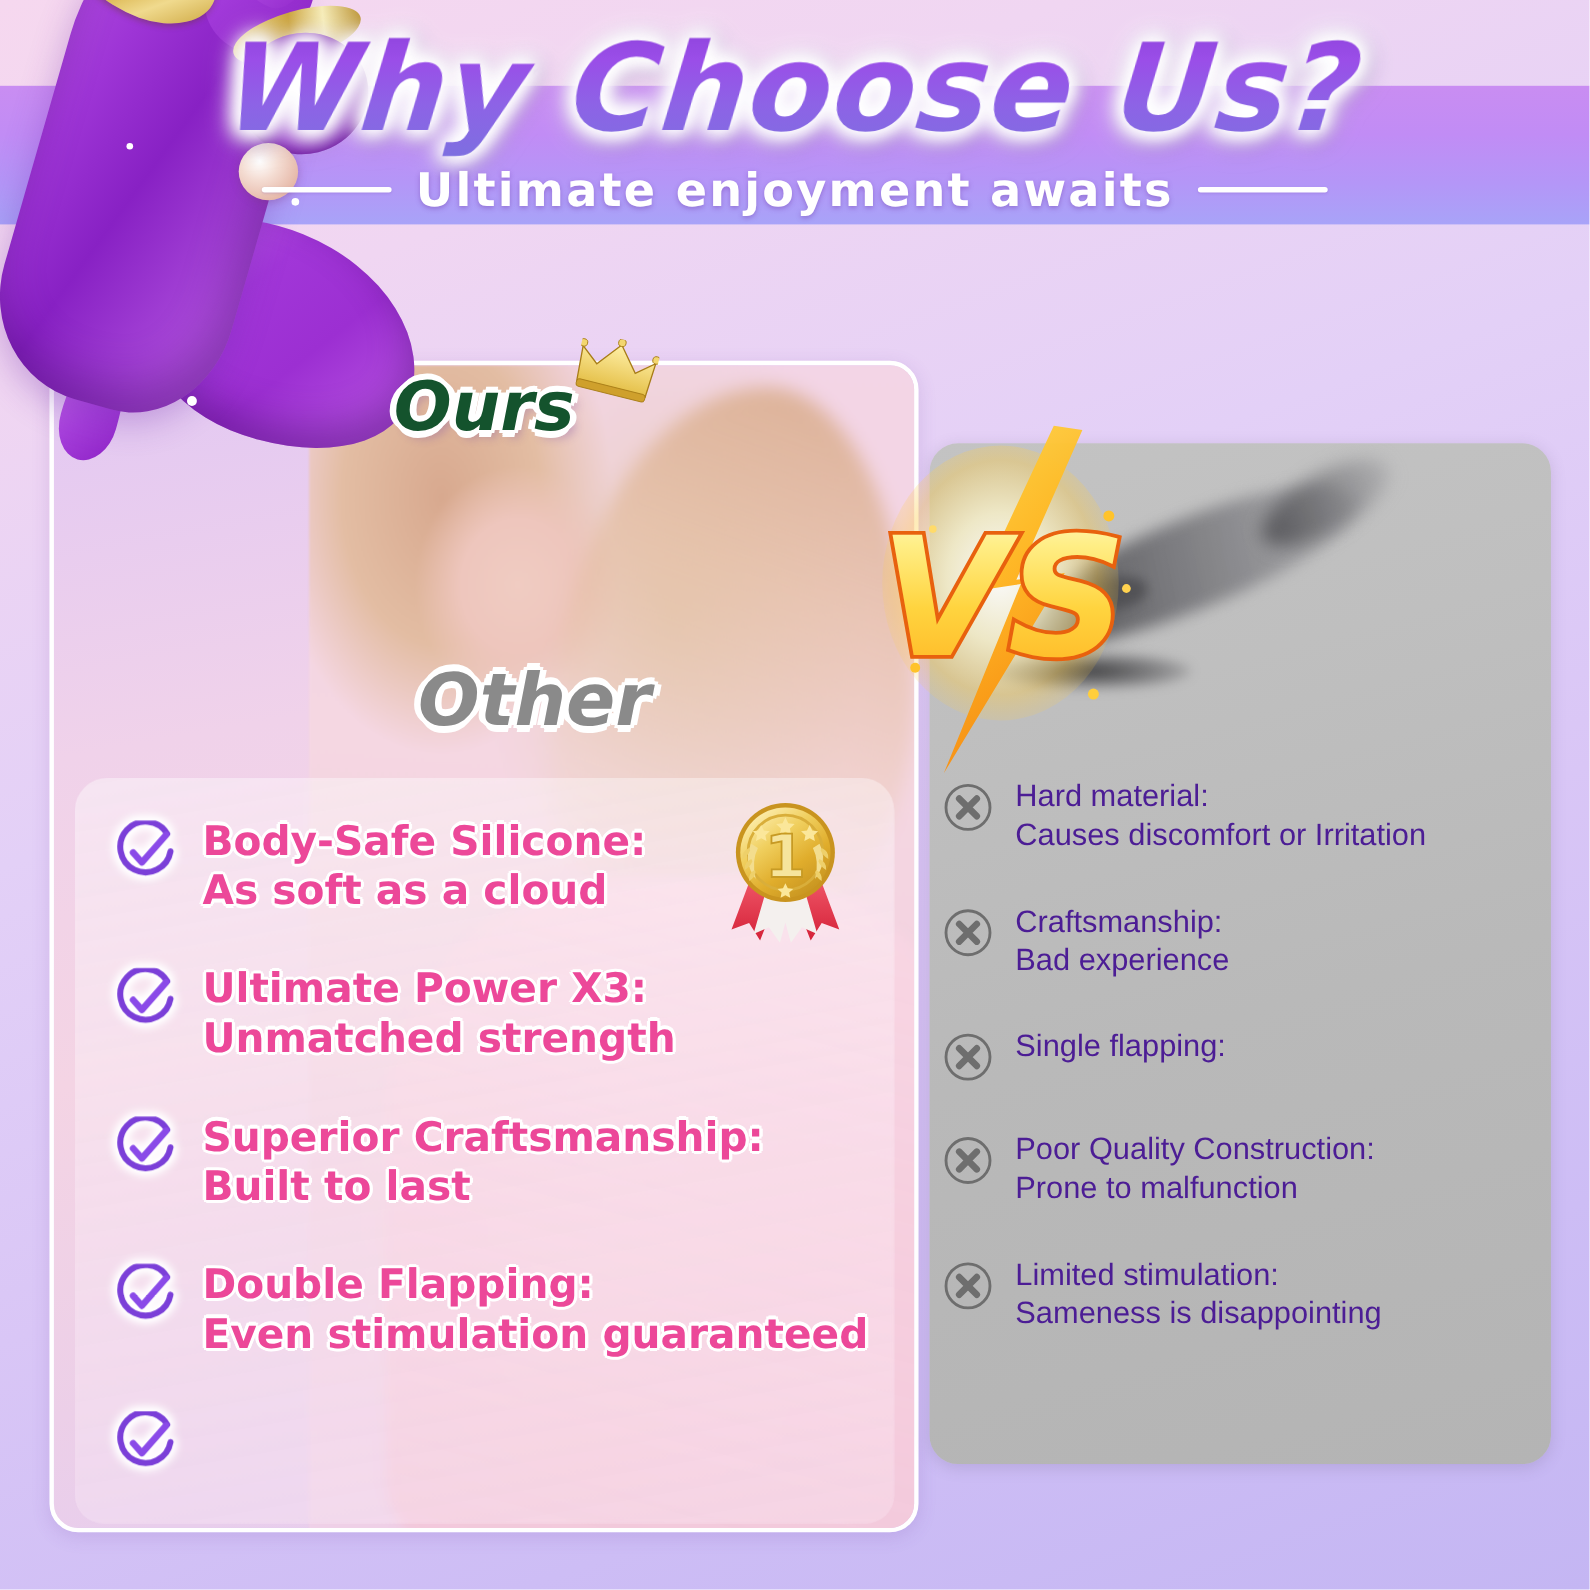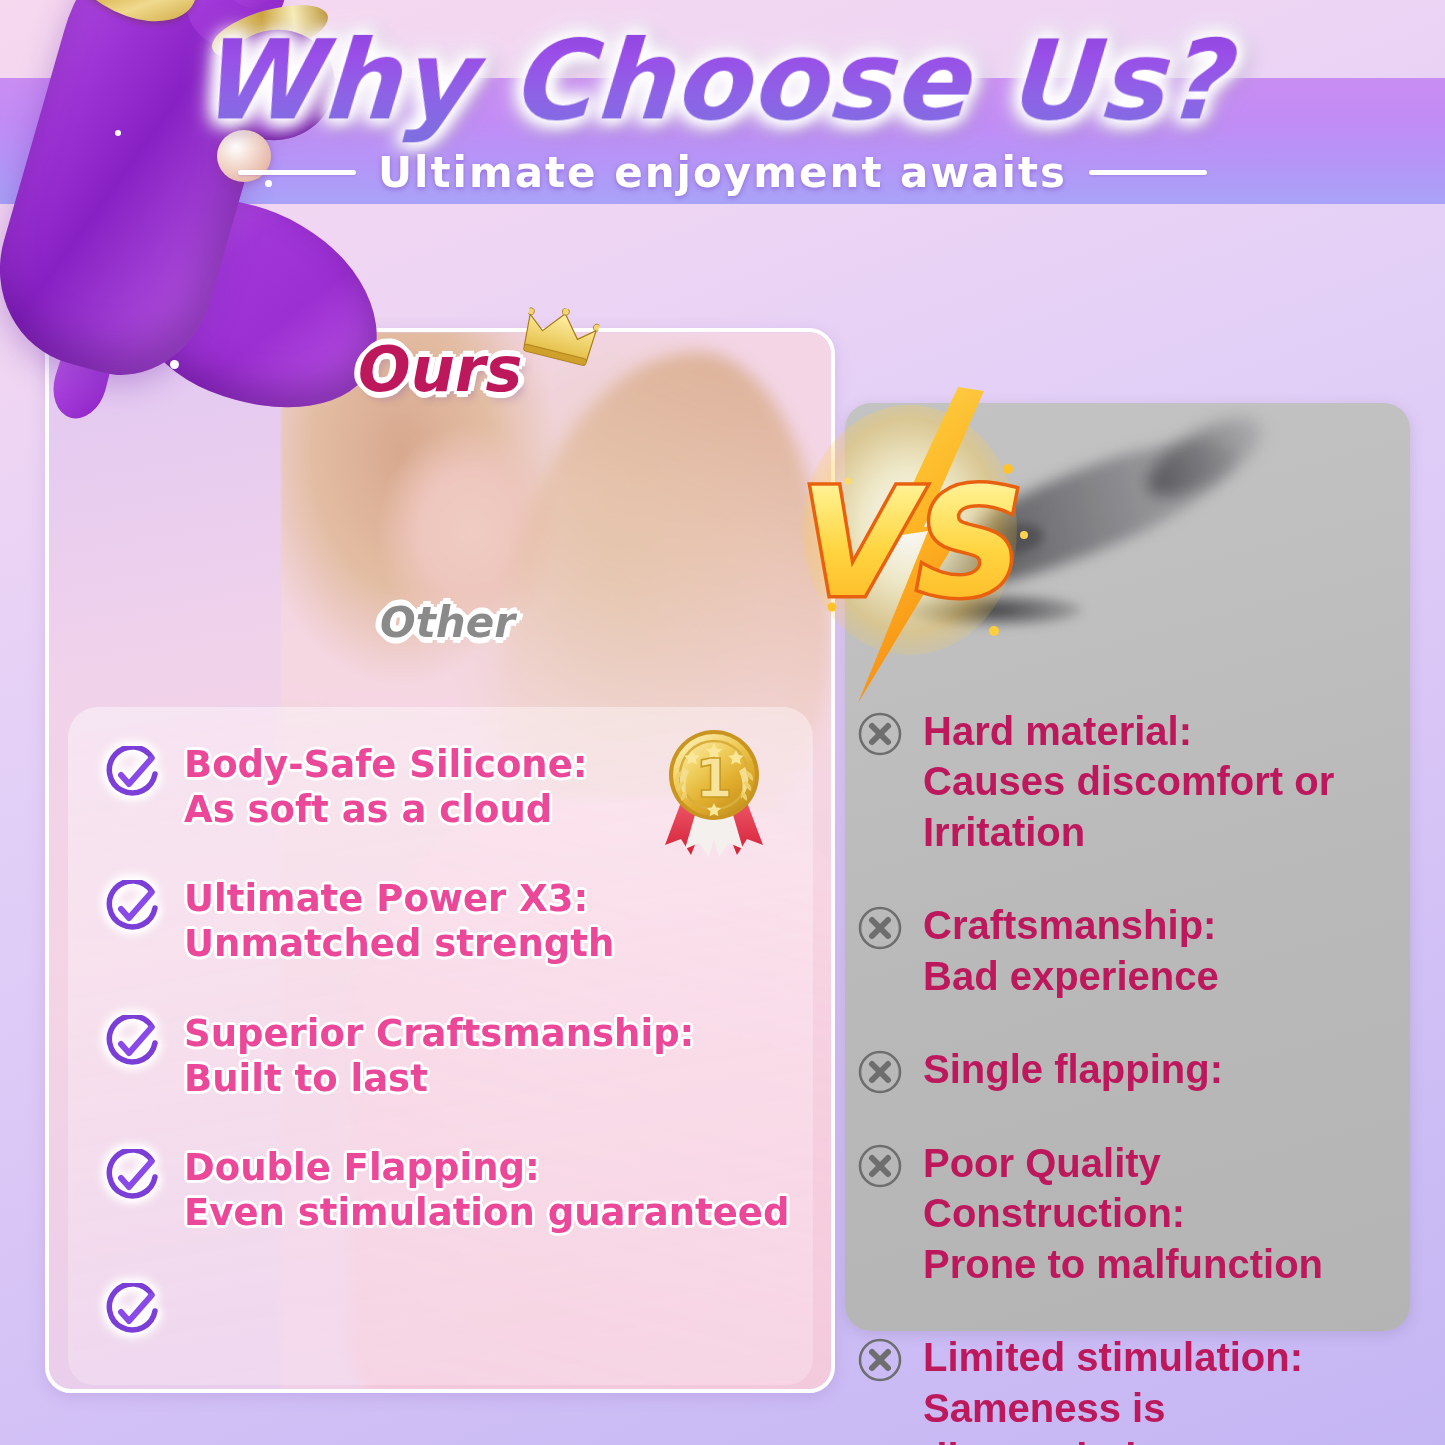--- a/index.html
+++ b/index.html
@@ -135,21 +135,21 @@
     position:absolute; left:252px; top:250px; width:54px; height:52px; border-radius:50%;
     background:radial-gradient(circle at 35% 32%, #fff 0%, #f4dcd2 35%, #e6b8a8 75%);
     box-shadow:0 2px 8px rgba(120,60,130,.35);
   }
   .sparkle{ position:absolute; background:#fff; border-radius:50%; filter:blur(.4px); }
 
   
   .ours-label{
     position:absolute; left:358px; top:333px; z-index:8;
     font-family:"DejaVu Sans", sans-serif; font-size:62px; font-weight:bold; font-style:italic;
-    color:#be185d;
+    color:#14532d;
     text-shadow:
       -4px 0 0 #fff, 4px 0 0 #fff, 0 -4px 0 #fff, 0 4px 0 #fff,
       -3px -3px 0 #fff, 3px -3px 0 #fff, -3px 3px 0 #fff, 3px 3px 0 #fff,
       -6px 0 0 #fff, 6px 0 0 #fff, 0 6px 0 #fff, 0 -6px 0 #fff,
       5px 7px 8px rgba(110,60,170,.28);
   }
   .crown{
     position:absolute; left:524px; top:308px; width:72px; height:54px; z-index:9;
     transform:rotate(14deg);
   }
@@ -209,34 +209,34 @@
     transform:rotate(-6deg);
     filter:blur(5px);
   }
   .sil-shadow{
     position:absolute; left:28px; top:180px; width:180px; height:34px;
     background:radial-gradient(ellipse at center, rgba(40,40,42,.85) 0%, rgba(70,70,74,.4) 55%, rgba(70,70,74,0) 80%);
     border-radius:50%; filter:blur(5px);
   }
   .other-label{
     position:absolute; left:380px; top:598px; z-index:8;
-    font-family:"DejaVu Sans", sans-serif; font-size:42px; font-weight:bold; font-style:italic;
+    font-family:"DejaVu Sans", sans-serif; font-size:66px; font-weight:bold; font-style:italic;
     color:#8a8a8a;
     text-shadow:
       -4px 0 0 #fff, 4px 0 0 #fff, 0 -4px 0 #fff, 0 4px 0 #fff,
       -3px -3px 0 #fff, 3px -3px 0 #fff, -3px 3px 0 #fff, 3px 3px 0 #fff,
       -6px 0 0 #fff, 6px 0 0 #fff, 0 6px 0 #fff, 0 -6px 0 #fff;
   }
   .con-list{ position:absolute; left:857px; top:706px; width:560px; z-index:8; }
   .con-item{ display:flex; align-items:flex-start; gap:20px; margin-bottom:43px; }
   .con-item:last-child{ margin-bottom:0; }
   .x-icon{ flex:0 0 auto; width:46px; height:46px; margin-top:5px; }
   .con-text{
     font-family:"Liberation Sans", sans-serif;
-    font-size:40px; line-height:1.26; color:#be185d; font-weight:700;
+    font-size:28px; line-height:1.26; color:#4c1d95; font-weight:400;
   }
   .con-text .l2{ display:block; }
 
   
   .vs-wrap{ position:absolute; left:762px; top:385px; width:300px; height:320px; z-index:12; }
   .vs-glow{
     position:absolute; left:40px; top:20px; width:215px; height:250px; border-radius:50%;
     background:radial-gradient(ellipse at 50% 48%, rgba(255,255,255,.92) 0%, rgba(255,246,200,.72) 32%, rgba(255,205,70,.38) 58%, rgba(255,170,30,0) 80%);
   }
 </style>

